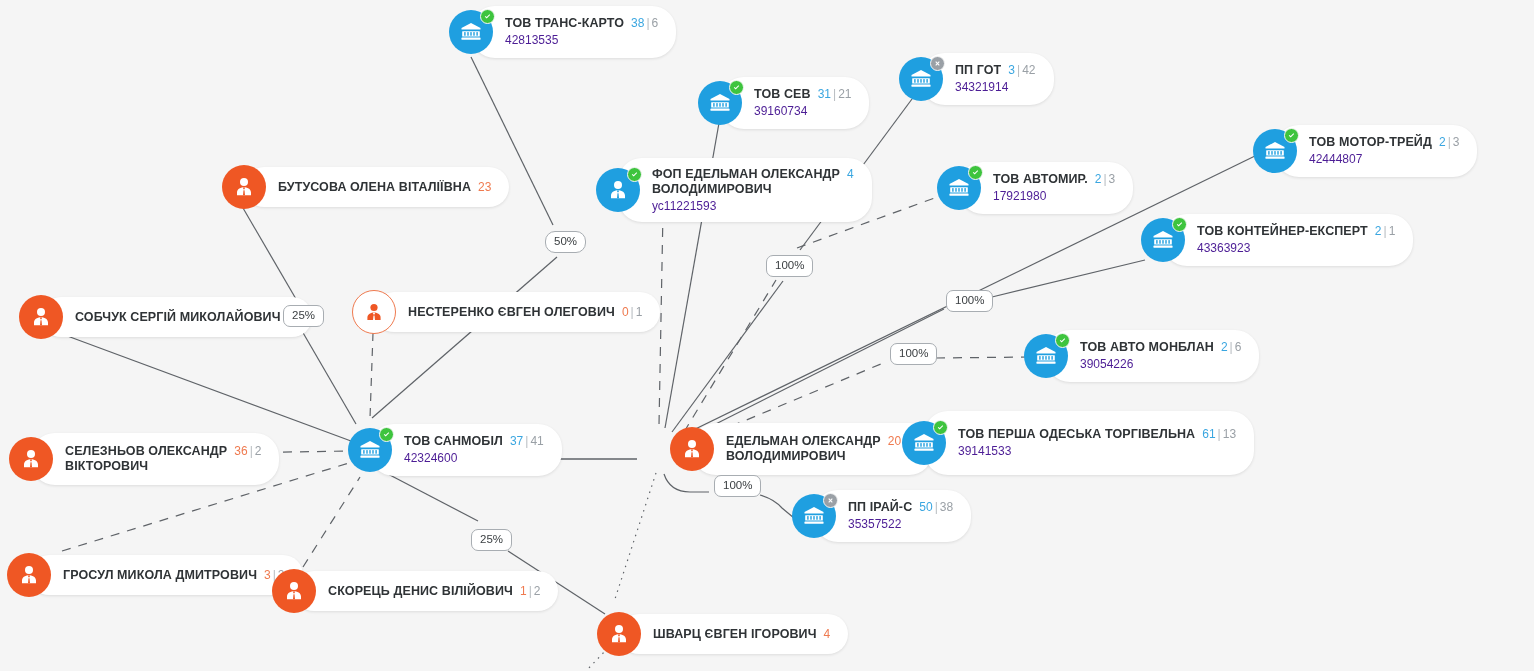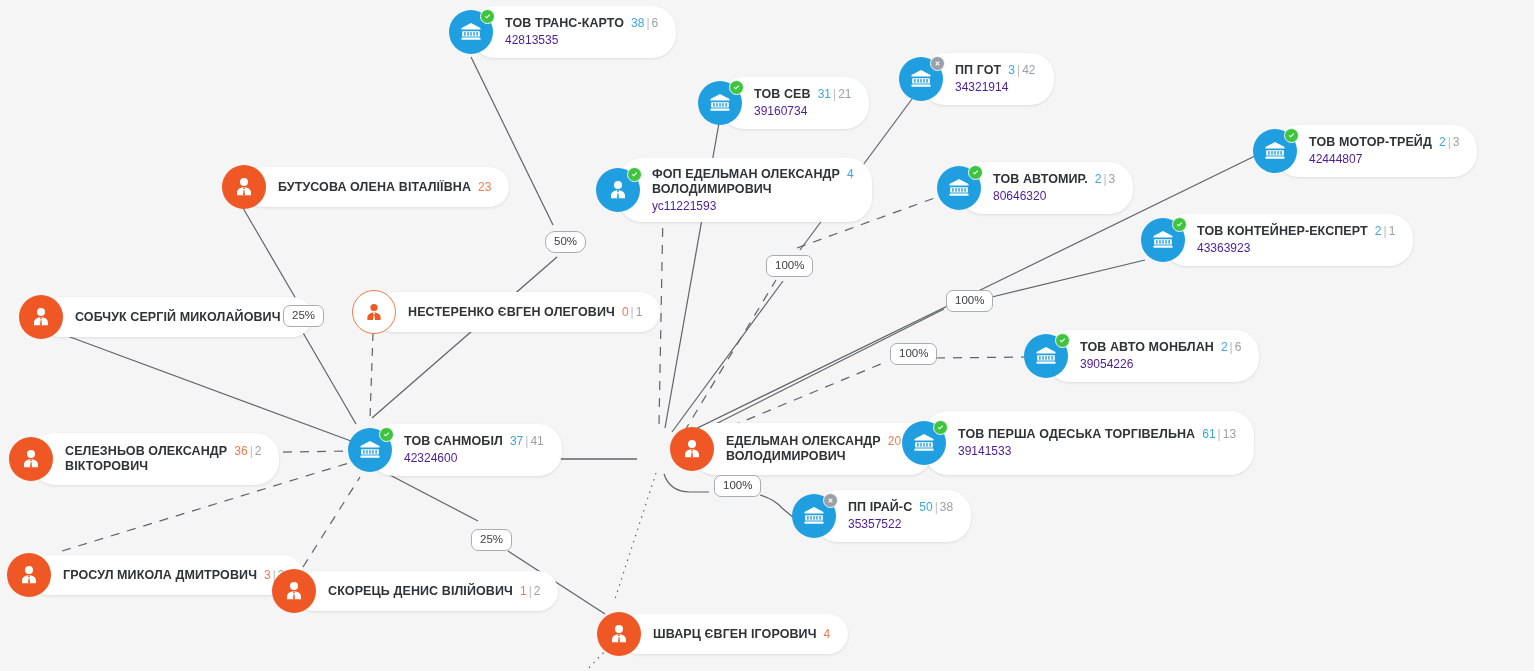--- a/index.html
+++ b/index.html
@@ -337,21 +337,21 @@
   </div>
 
   <div class="node two-line" style="left:937px; top:164px;">
     <div class="node-card">
       <div class="title-row">
         <span class="node-title">ТОВ АВТОМИР.</span>
         <span class="counts">
           <span class="c-a">2</span><span class="c-sep">|</span><span class="c-b">3</span>
         </span>
       </div>
-      <div class="node-code">80646320</div>
+      <div class="node-code">17921980</div>
     </div>
     <div class="node-avatar av-company">
       <svg width="24" height="24" viewBox="0 0 24 24">
         <path fill="#fff" d="M12 3 L21.5 8 L21.5 9.6 L2.5 9.6 L2.5 8 Z"></path>
         <rect fill="#fff" x="3.2" y="11.2" width="17.6" height="5.4" rx="0.5"></rect>
         <rect fill="#1f9fe0" x="5.2" y="12.1" width="1.4" height="3.6"></rect>
         <rect fill="#1f9fe0" x="8.3" y="12.1" width="1.4" height="3.6"></rect>
         <rect fill="#1f9fe0" x="11.3" y="12.1" width="1.4" height="3.6"></rect>
         <rect fill="#1f9fe0" x="14.3" y="12.1" width="1.4" height="3.6"></rect>
         <rect fill="#1f9fe0" x="17.4" y="12.1" width="1.4" height="3.6"></rect>

